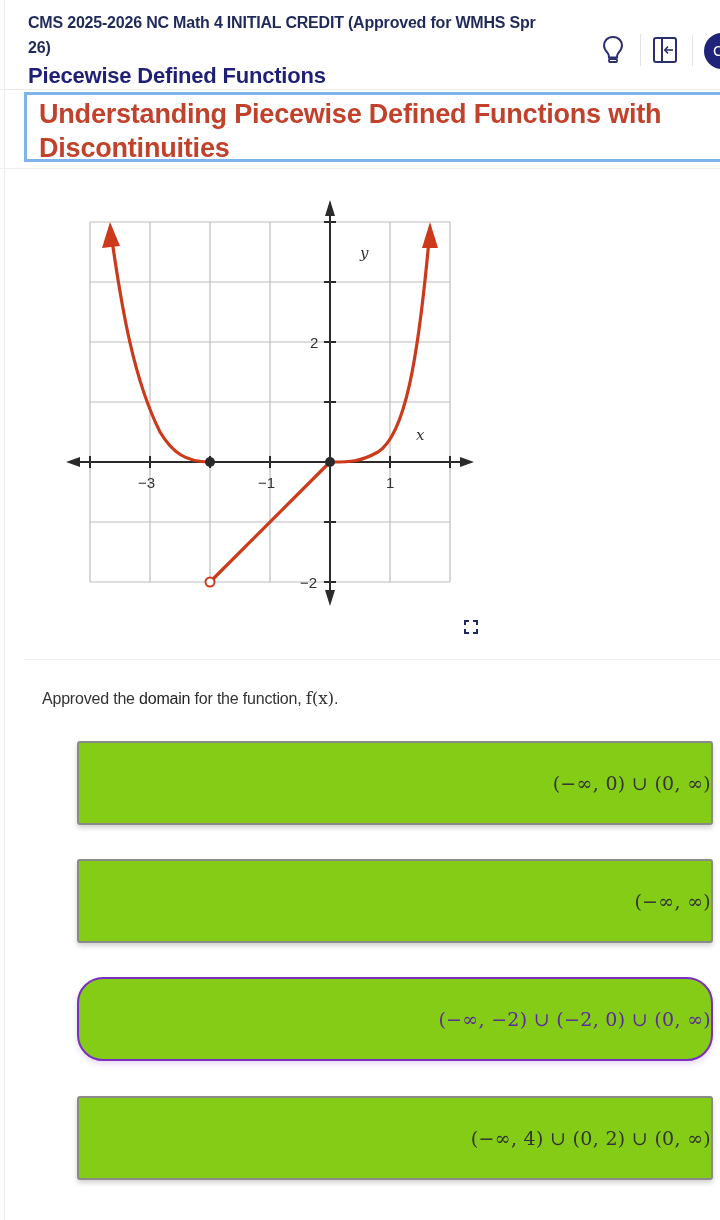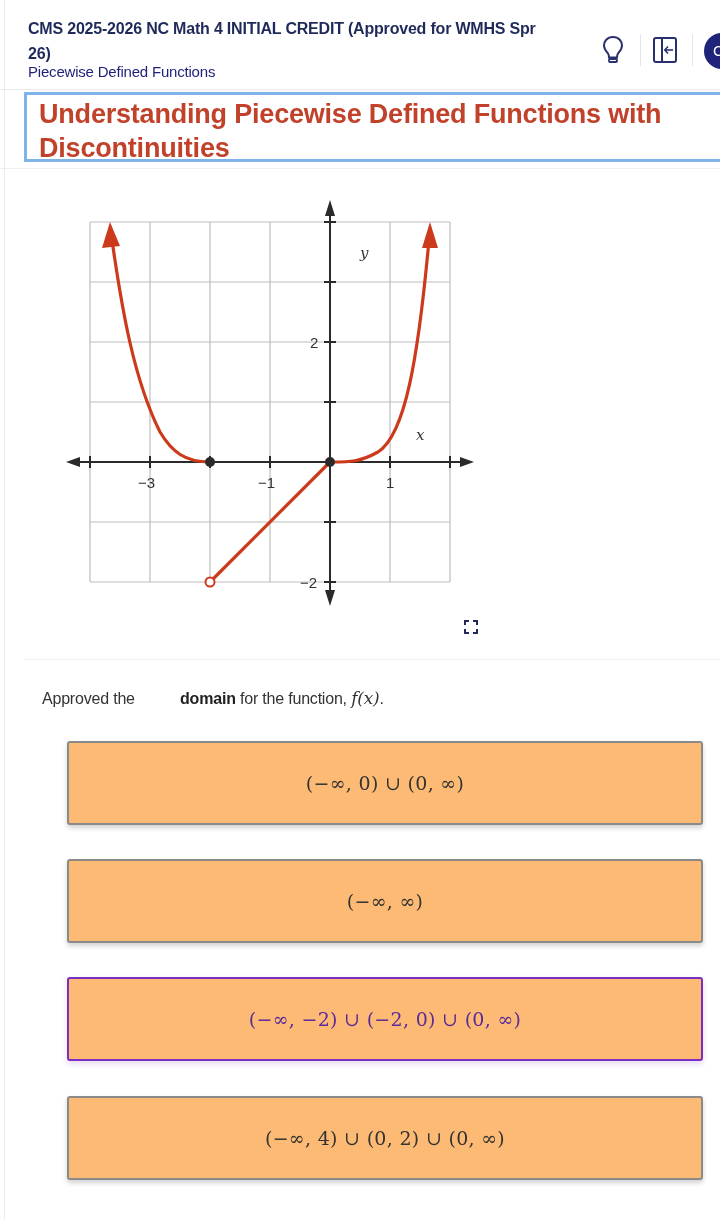--- a/index.html
+++ b/index.html
@@ -5,24 +5,23 @@
   html, body { margin:0; padding:0; }
   body {
     width:720px; height:1220px; overflow:hidden; background:#ffffff;
     font-family:"Liberation Sans", sans-serif; position:relative;
   }
   .left-rule { position:absolute; left:4px; top:0; width:1px; height:1220px; background:#ececec; }
   .header { position:absolute; left:28px; top:10px; width:690px; }
   .course-title {
     font-size:16px; font-weight:bold; color:#1f2a5a; line-height:25px; width:520px;
     letter-spacing:-0.2px;
-    margin-top:6px;
   }
   .lesson-title {
-    position:absolute; left:28px; top:63px; font-size:15px; font-weight:normal; color:#1f1f78;
+    position:absolute; left:28px; top:63px; font-size:22px; font-weight:bold; color:#1f1f78;
     letter-spacing:-0.2px;
   }
   .header-icons { position:absolute; top:32px; right:0; height:34px; width:140px; }
   .hint-btn { position:absolute; left:16px; top:2px; width:30px; height:32px; cursor:pointer; }
   .sep { position:absolute; top:2px; width:1px; height:32px; background:#e3e3e8; }
   .collapse-btn { position:absolute; left:70px; top:4px; width:26px; height:28px; cursor:pointer; }
   .avatar {
     position:absolute; left:122px; top:1px; width:36px; height:36px; border-radius:50%;
     background:#1f237a; color:#fff; font-size:15px; line-height:36px; text-indent:9px; overflow:hidden;
   }
@@ -35,27 +34,27 @@
     position:absolute; left:12px; top:2px; font-size:27px; font-weight:bold; color:#c2412b;
     line-height:34px; width:700px; letter-spacing:-0.2px;
   }
   .hr-topic { position:absolute; left:0; top:168px; width:720px; height:1px; background:#eeeeee; }
   .graph { position:absolute; left:60px; top:190px; }
   .expand-icon { position:absolute; left:462px; top:618px; width:18px; height:18px; cursor:pointer; }
   .hr-mid { position:absolute; left:24px; top:659px; width:696px; height:1px; background:#efefef; }
   .prompt {
     position:absolute; left:42px; top:688px; font-size:16px; color:#333; letter-spacing:-0.2px;
   }
-  .prompt b { font-weight:bold; color:#222;margin-left:41px; }
-  .prompt .math { font-family:"DejaVu Serif", serif; font-style:italic; font-size:17px; }
+  .prompt b { font-weight:normal; color:#222; }
+  .prompt .math { font-family:"DejaVu Serif", serif; font-size:17px; }
   .choice {
-    position:absolute; left:67px; width:636px; height:84px; box-sizing:border-box;
-    border:2px solid #8a8a8a; border-radius:3px; background:#fdba74;
+    position:absolute; left:77px; width:636px; height:84px; box-sizing:border-box;
+    border:2px solid #8a8a8a; border-radius:3px; background:#84cc16;
     box-shadow:0 3px 5px rgba(0,0,0,0.18);
-    display:flex; align-items:center; justify-content:center; cursor:pointer;
+    display:flex; align-items:center; justify-content:flex-end; cursor:pointer;
   }
   .choice .txt {
     font-family:"DejaVu Serif", serif; font-size:19px; color:#333; letter-spacing:0.3px;
   }
   .choice.selected { border-color:#7a2fc0; box-shadow:0 3px 6px rgba(120,47,192,0.18); }
   .choice.selected .txt { color:#5b2a9a; }
 </style>
 </head>
 <body>
 
@@ -172,18 +171,18 @@
 <div class="prompt">
   <span>Approved the </span><b>domain</b><span> for the function, </span><span class="math">f(x)</span><span>.</span>
 </div>
 
 <div class="choice" style="top:741px;">
   <span class="txt">(−∞, 0) ∪ (0, ∞)</span>
 </div>
 <div class="choice" style="top:859px;">
   <span class="txt">(−∞, ∞)</span>
 </div>
-<div class="choice selected" style="top:977px;">
+<div class="choice selected" style="top:977px;border-radius:26px;">
   <span class="txt">(−∞, −2) ∪ (−2, 0) ∪ (0, ∞)</span>
 </div>
 <div class="choice" style="top:1096px;">
   <span class="txt">(−∞, 4) ∪ (0, 2) ∪ (0, ∞)</span>
 </div>
 
 </body></html>

